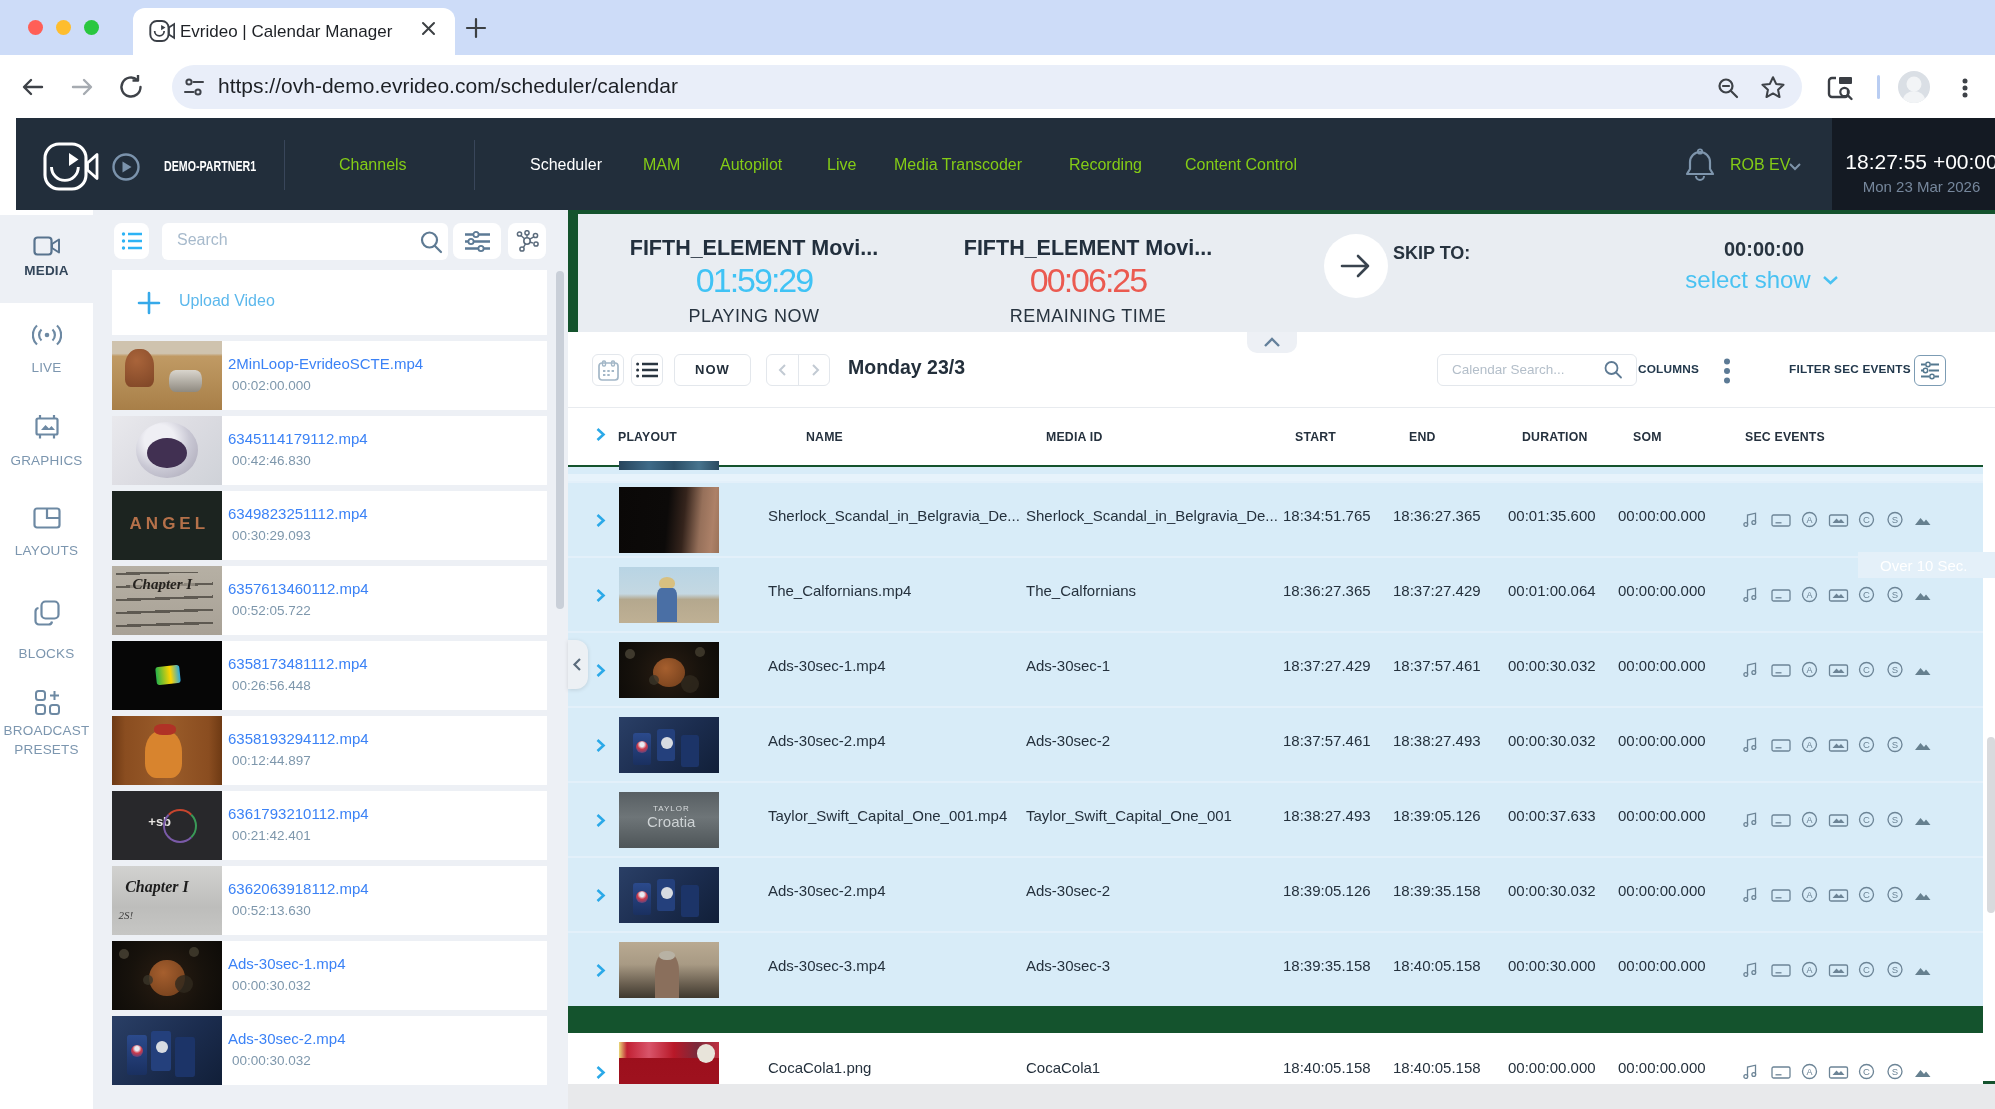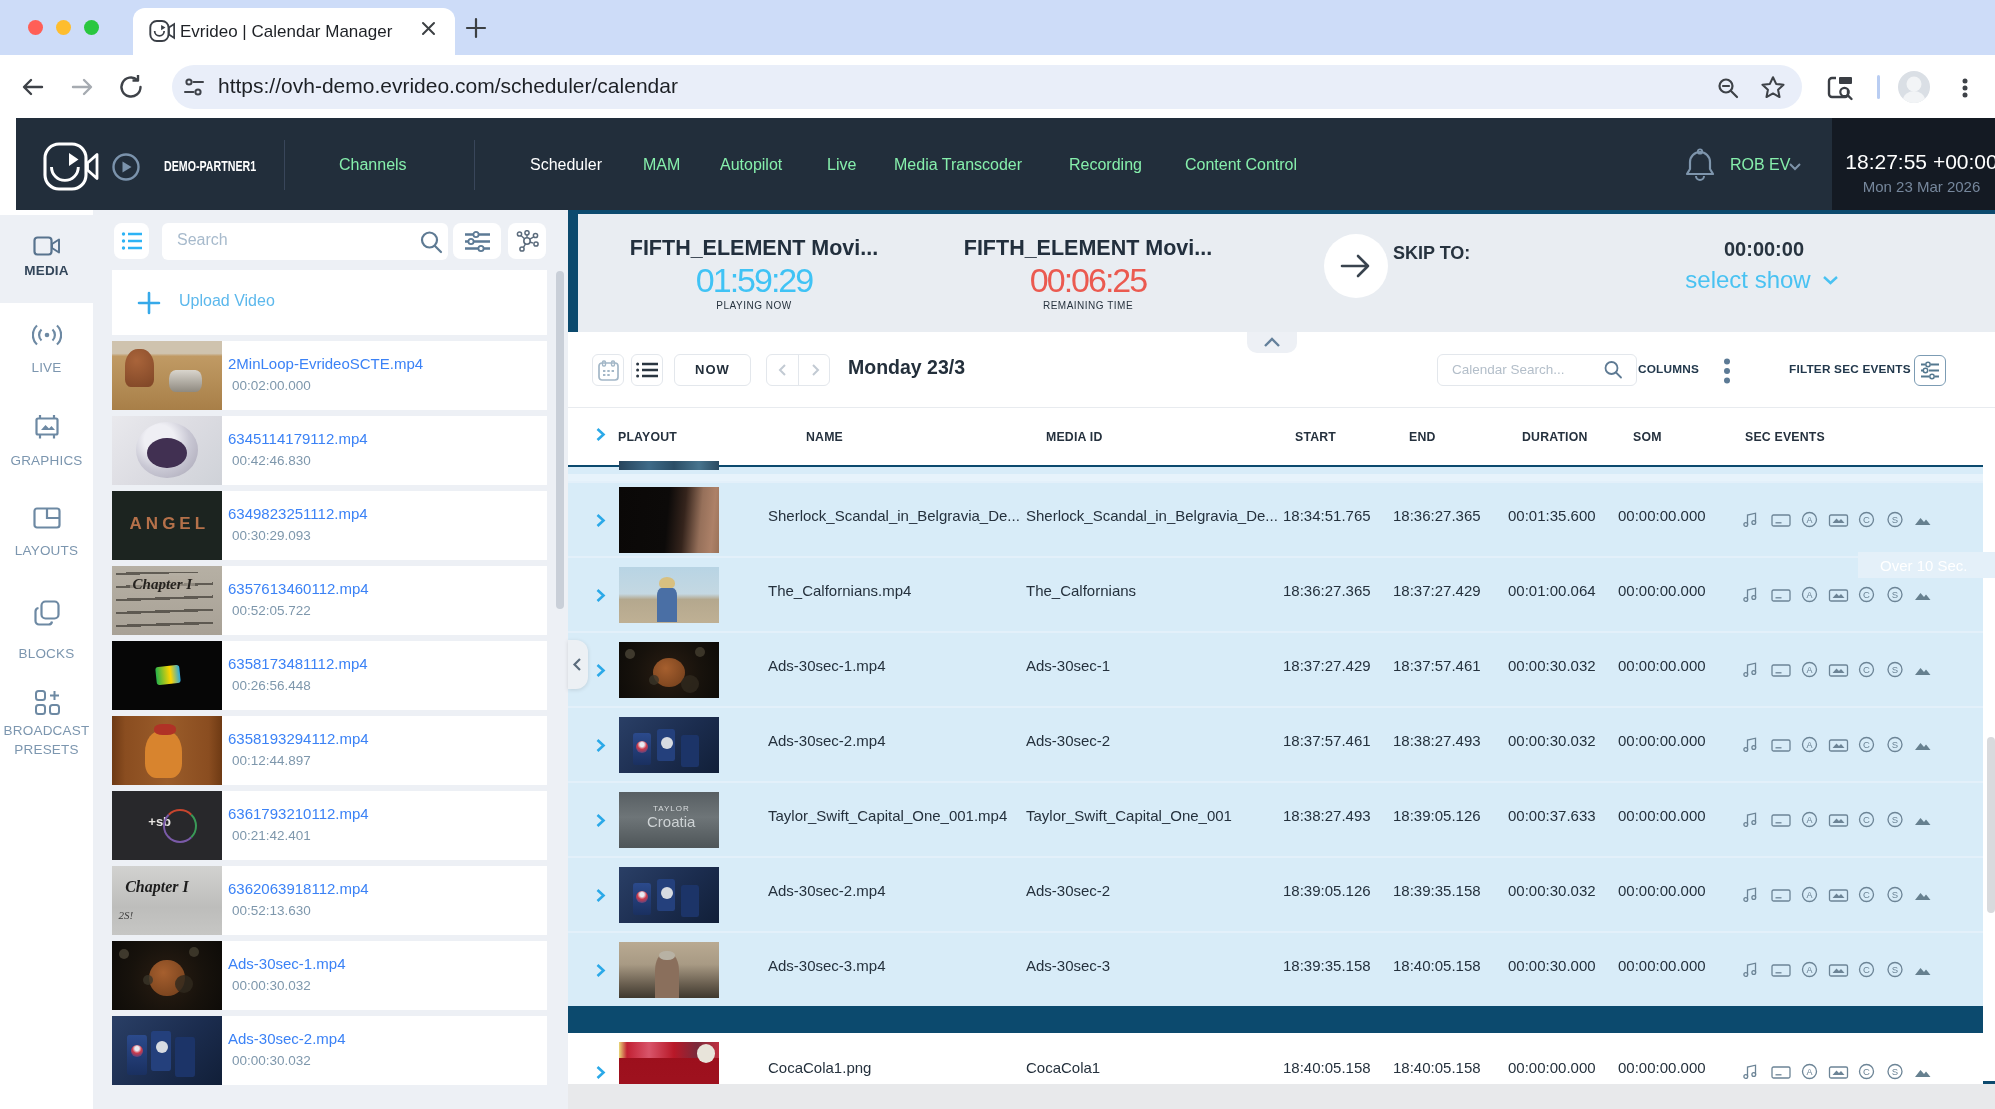--- a/index.html
+++ b/index.html
@@ -12,44 +12,44 @@
 #tabstrip { left:0; top:0; width:1995px; height:55px; background:#cddcf8; }
 .tl { border-radius:50%; width:15px; height:15px; top:20px; }
 #tab { left:133px; top:8px; width:322px; height:47px; background:#fff; border-radius:12px 12px 0 0; }
 #tabtitle { left:47px; top:14px; white-space:nowrap; font-size:17px; color:#1e2126; }
 #urlrow { left:0; top:55px; width:1995px; height:63px; background:#fff; }
 #urlpill { left:172px; top:10px; width:1630px; height:44px; border-radius:22px; background:#e9eef9; }
 #urltext { left:218px; top:19px; font-size:21px; color:#1d2025; }
 
 
 #navbar { left:16px; top:118px; width:1995px; height:108px; background:#222e3b;text-decoration:underline; }
-.navitem { top:38px; white-space:nowrap; font-size:16px; color:#86efac; }
+.navitem { top:38px; white-space:nowrap; font-size:16px; color:#84cc16; }
 .navsep { top:22px; width:1px; height:50px; background:#39465a; }
 #clockblock { left:1816px; top:0; width:179px; height:92px; background:#141a23; }
 
 
 #rail { left:0; top:210px; width:93px; height:899px; background:#fff; }
 .raillabel { width:93px; text-align:center; font-size:13.5px; color:#7c96af; letter-spacing:0.2px; }
 
 
 #mediapanel { left:93px; top:210px; width:475px; height:899px; background:#edf0f5; }
 .mbtn { top:13px; height:36px; background:#fff; border-radius:8px; }
 #msearch { left:69px; top:13px; width:286px; height:37px; background:#fff; border-radius:6px; }
 #uploadcard { left:19px; top:60px; width:435px; height:65px; background:#fff; }
 .mrow { left:19px; width:435px; height:69px; background:#fff; }
 .mthumb { left:0; top:0; width:110px; height:69px; }
 .mname { left:116px; top:14px; font-size:15px; color:#3b82f6; }
 .mtime { left:120px; top:37px; font-size:13.5px; color:#7e97ac; }
 
 
-#calendar { left:568px; top:210px; width:1427px; height:898px; background:#0c4a6e; }
+#calendar { left:568px; top:210px; width:1427px; height:898px; background:#14532d; }
 #grayhdr { left:10px; top:4px; width:1417px; height:118px; background:#e9edf2; }
 .hname { font-size:21.5px; font-weight:bold; color:#222f3d; top:22px; }
 .htime { font-size:34px; letter-spacing:-2px; top:47px; }
-.hlabel { font-size:10px; letter-spacing:0.5px; color:#27333f; top:86px; }
+.hlabel { font-size:18px; letter-spacing:0.5px; color:#27333f; top:92px; }
 #toolbar { left:0; top:122px; width:1427px; height:76px; background:#fff; }
 .tbtn { top:22px; height:32px; background:#fff; border:1px solid #e3e7ec; border-radius:6px; }
 #tablehead { left:0; top:198px; width:1427px; height:57px; background:#fff; }
 .th { font-size:12.3px; font-weight:bold; color:#25313e; letter-spacing:0.2px; top:22px; }
 #tbody { left:0; top:255px; width:1415px; height:616px; }
 .crow { left:0; width:1415px; height:75px; background:#d8ecf8; border-top:2px solid #e3f0fa; }
 .cthumb { left:51px; top:10px; width:100px; height:56px; }
 .cname { font-size:15px; color:#25313d; top:24px; white-space:nowrap; }
 .ctime { font-size:15px; color:#25313d; top:24px; }
 .rowchev { left:27px; top:30px; }

